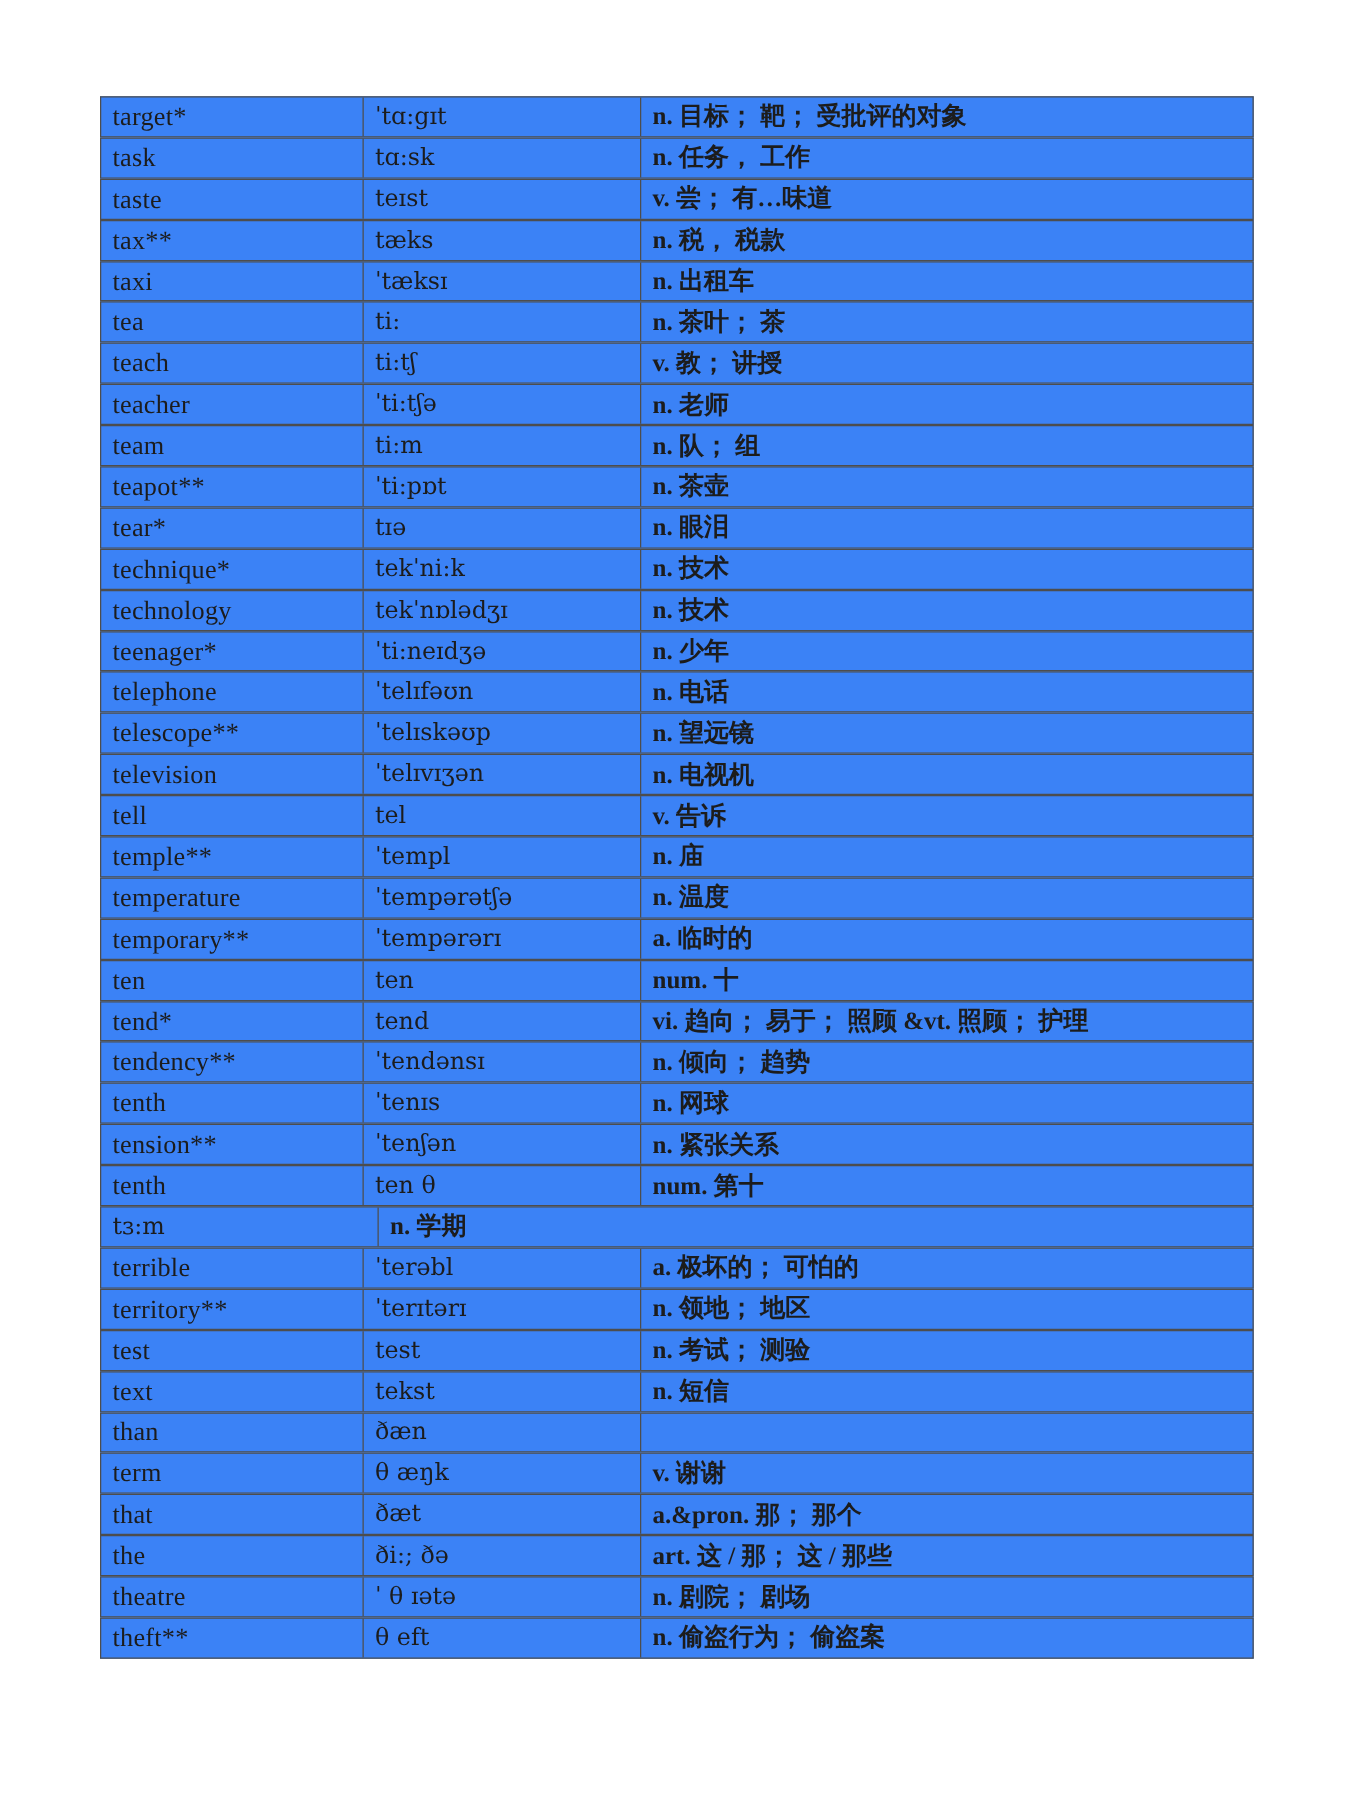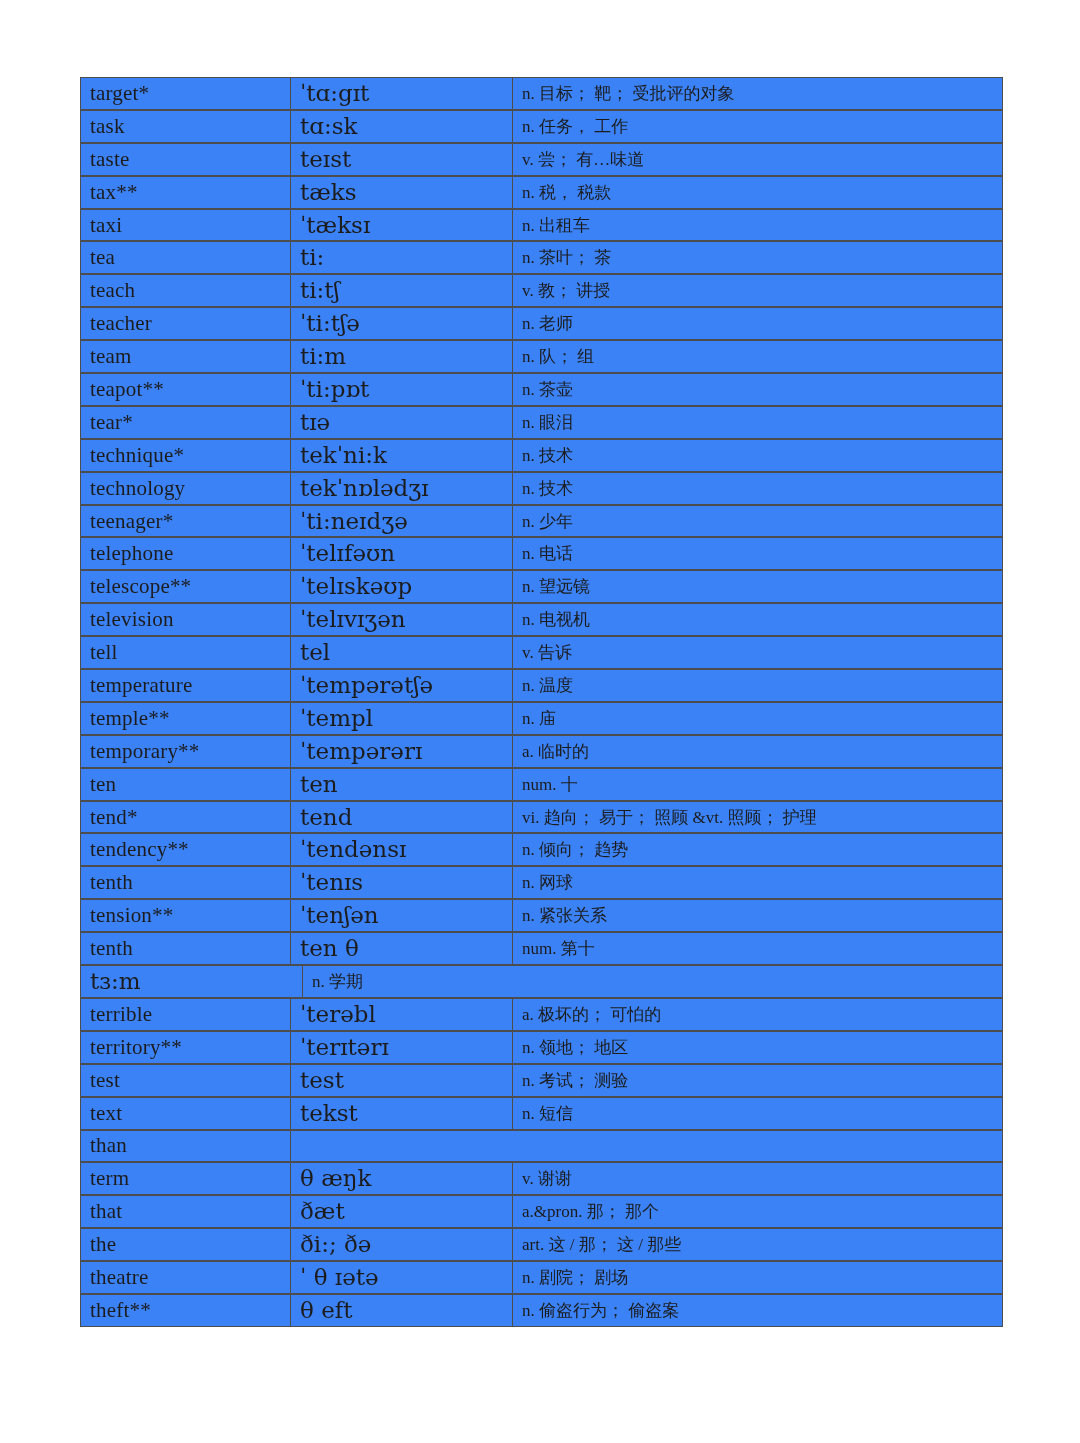--- a/index.html
+++ b/index.html
@@ -41,25 +41,26 @@
   }
   .c-word {
     width: 210px;
     border-right: 1.8px solid #4d4d4d;
     letter-spacing: 0.2px;
   }
   .c-ipa {
     width: 222px;
     border-right: 1.8px solid #4d4d4d;
     font-family: "DejaVu Serif", "Liberation Serif", serif;
-    font-size: 23px;
+    font-size: 19px;
   }
   .c-def {
     flex: 1;
-    font-size: 17px;
+    font-size: 20px;
+    font-weight: bold;
   }
 </style>
 </head>
 <body>
 
 <div class="vocab-table">
   <div class="row">
     <div class="cell c-word">target*</div>
     <div class="cell c-ipa">ˈtɑ:gɪt</div>
     <div class="cell c-def">n. 目标； 靶； 受批评的对象</div>
@@ -161,32 +162,32 @@
     <div class="cell c-def">n. 电视机</div>
   </div>
 
   <div class="row">
     <div class="cell c-word">tell</div>
     <div class="cell c-ipa">tel</div>
     <div class="cell c-def">v. 告诉</div>
   </div>
 
   <div class="row">
+    <div class="cell c-word">temple**</div>
+    <div class="cell c-ipa">ˈtempl</div>
+    <div class="cell c-def">n. 庙</div>
+  </div>
+
+  <div class="row">
     <div class="cell c-word">temperature</div>
     <div class="cell c-ipa">ˈtempərətʃə</div>
     <div class="cell c-def">n. 温度</div>
   </div>
 
   <div class="row">
-    <div class="cell c-word">temple**</div>
-    <div class="cell c-ipa">ˈtempl</div>
-    <div class="cell c-def">n. 庙</div>
-  </div>
-
-  <div class="row">
     <div class="cell c-word">temporary**</div>
     <div class="cell c-ipa">ˈtempərərɪ</div>
     <div class="cell c-def">a. 临时的</div>
   </div>
 
   <div class="row">
     <div class="cell c-word">ten</div>
     <div class="cell c-ipa">ten</div>
     <div class="cell c-def">num. 十</div>
   </div>
@@ -245,20 +246,21 @@
   </div>
 
   <div class="row">
     <div class="cell c-word">text</div>
     <div class="cell c-ipa">tekst</div>
     <div class="cell c-def">n. 短信</div>
   </div>
 
   <div class="row">
     <div class="cell c-word">than</div>
+    <div class="cell c-ipa">ðæn</div>
   </div>
 
   <div class="row">
     <div class="cell c-word">term</div>
     <div class="cell c-ipa">θ æŋk</div>
     <div class="cell c-def">v. 谢谢</div>
   </div>
 
   <div class="row">
     <div class="cell c-word">that</div>

